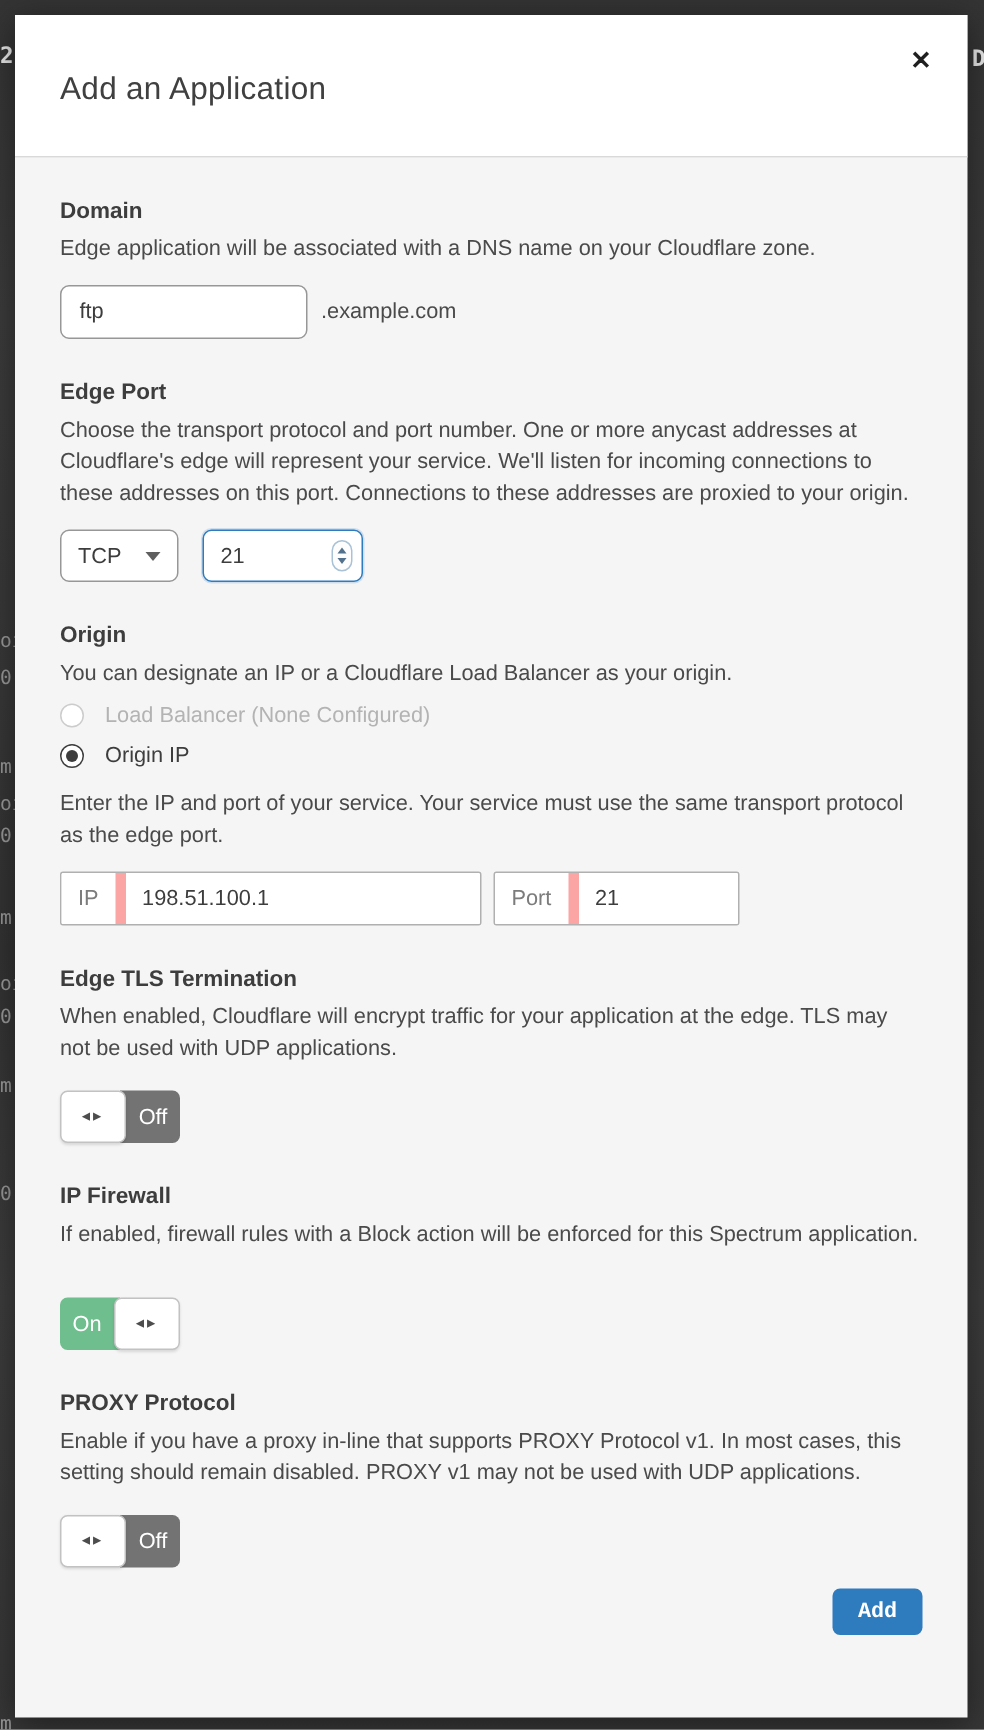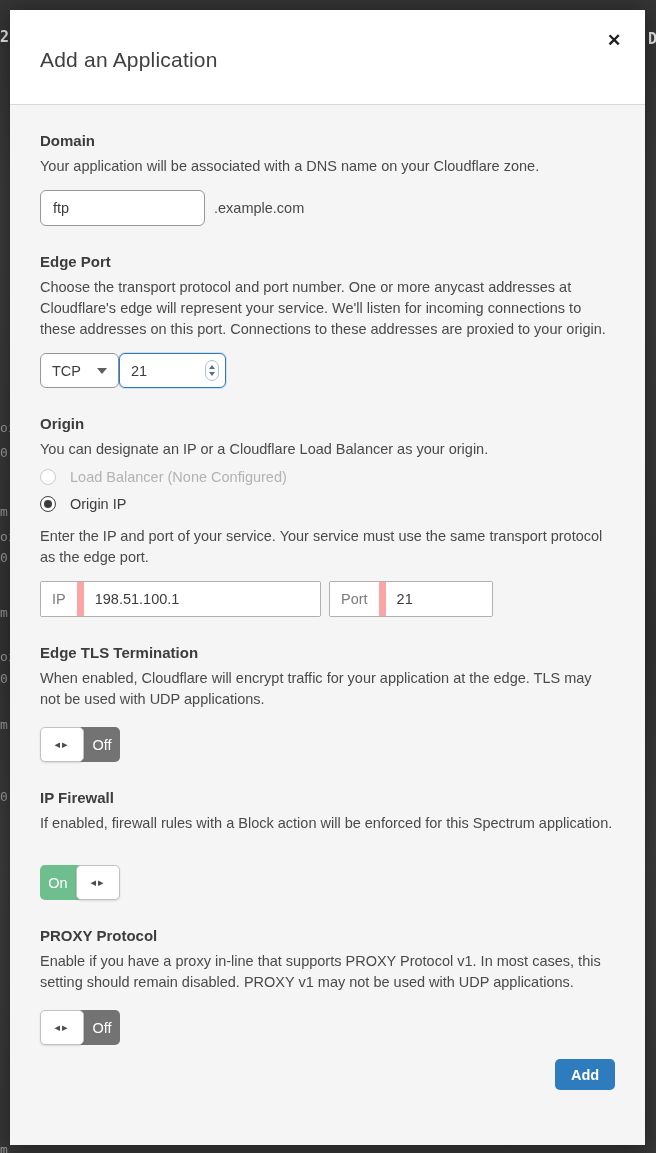--- a/index.html
+++ b/index.html
@@ -59,21 +59,21 @@
     height: 36px; background: #fff;
     border: 1px solid #979797; border-radius: 6px;
     font-family: inherit; font-size: 14.5px; color: #3d3d3d;
     padding: 0 12px; outline: none;
   }
   .domain-row { display: flex; align-items: center; }
   .domain-input { width: 165px; }
   .zone-suffix { font-size: 14.5px; color: #4a4a4a; margin-left: 9px; }
 
   
-  .edgeport-row { display: flex; align-items: center; gap: 0; }
+  .edgeport-row { display: flex; align-items: center; gap: 16px; }
   .select {
     width: 79px; height: 35px; background: #fff;
     border: 1px solid #979797; border-radius: 6px;
     display: flex; align-items: center; justify-content: space-between;
     padding: 0 11px; cursor: pointer;
     font-size: 14.5px; color: #3d3d3d;
   }
   .caret-down {
     width: 0; height: 0;
     border-left: 5px solid transparent; border-right: 5px solid transparent;
@@ -147,21 +147,21 @@
   .toggle.off .toggle-label { background: var(--toggle-off, #737373); border-radius: 0 5px 5px 0; padding-left: 4px; text-align: center; }
   .toggle.on  .toggle-knob { margin-left: -4px; }
   .toggle.on  .toggle-label { background: var(--toggle-on, #6fbe8e); border-radius: 5px 0 0 5px; padding-right: 4px; }
 
   
   .footer { display: flex; justify-content: flex-end; margin-top: 10px; }
   .add-btn {
     min-width: 60px; height: 31px; padding: 0 12px;
     background: var(--accent-blue, #2e7cbe); color: #fff;
     border: none; border-radius: 5px;
-    font-family: Liberation Sans, sans-serif; font-size: 14.5px; font-weight: 700;
+    font-family: Liberation Mono, monospace; font-size: 14.5px; font-weight: 700;
     cursor: pointer;
   }
 </style>
 </head>
 <body>
 
 <div class="backdrop">
     <span class="frag bright" style="left: 0px; top: 30px;">2</span>
     <span class="frag bright" style="left: 648px; top: 32px;">D</span>
     <span class="frag" style="left: 0px; top: 421px;">oi</span>
@@ -181,21 +181,21 @@
 
   <div class="modal-header">
     <h1 class="modal-title">Add an Application</h1>
     <button class="close-btn">✕</button>
   </div>
 
   <div class="modal-body">
 
     <div class="section">
       <div class="sec-heading">Domain</div>
-      <div class="sec-desc">Your application will be associated with a DNS name on your Cloudflare zone.</div>
+      <div class="sec-desc">Edge application will be associated with a DNS name on your Cloudflare zone.</div>
       <div class="domain-row">
         <input class="text-input domain-input" value="ftp" style="">
         <span class="zone-suffix">.example.com</span>
       </div>
     </div>
 
     <div class="section">
       <div class="sec-heading">Edge Port</div>
       <div class="sec-desc">Choose the transport protocol and port number. One or more anycast addresses at Cloudflare's edge will represent your service. We'll listen for incoming connections to these addresses on this port. Connections to these addresses are proxied to your origin.</div>
       <div class="edgeport-row">

